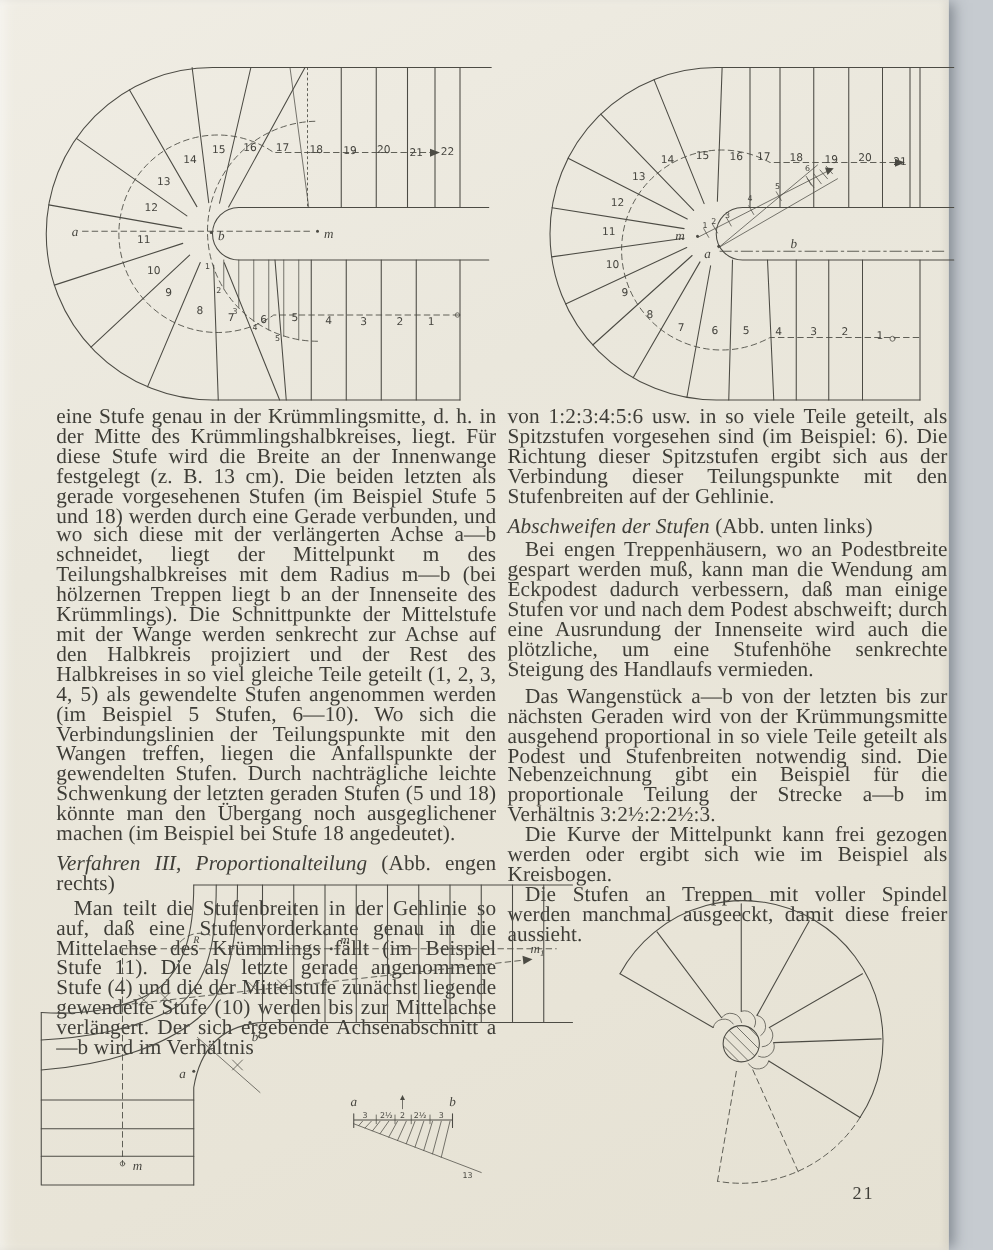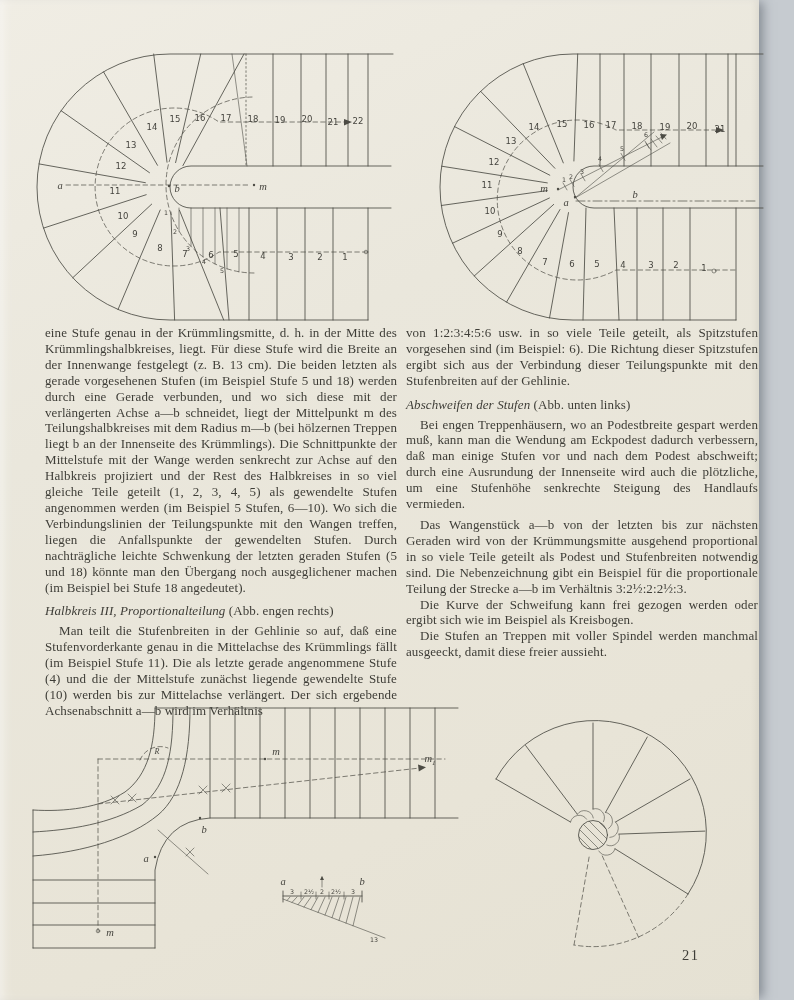--- a/index.html
+++ b/index.html
@@ -1,21 +1,21 @@
 <!DOCTYPE html>
 <html><head>
 <meta charset="utf-8">
 <style>
   html,body{margin:0;padding:0;}
   body{width:794px;height:1000px;background:#c6cbd0;position:relative;overflow:hidden;
        font-family:"Liberation Serif",serif;}
   #page{position:absolute;left:0;top:0;width:759px;height:1000px;
         background:linear-gradient(155deg,#f0ede4 0%,#eae7dc 35%,#e8e4d7 75%,#e5e1d3 100%);
         box-shadow:6px 0 10px -2px rgba(70,78,88,.5), inset -3px 0 6px rgba(0,0,0,.06), inset 6px 0 14px -6px rgba(255,255,255,.8);}
-  .col{position:absolute;width:352px;font-size:13px;line-height:15.9px;text-align:justify;
+  .col{position:absolute;width:352px;font-size:17px;line-height:15.9px;text-align:justify;
        color:#3e3d37;letter-spacing:.1px;}
   .col p{margin:0;}
   .col p.sp{margin-top:5px;}
   .ind{text-indent:14px;}
   .h{margin:8px 0 4px !important;}
   .h em{font-style:italic;}
   #colL{left:45px;top:325px;}
   #colR{left:406px;top:325px;}
   svg{position:absolute;overflow:visible;}
   .ln{fill:none;stroke:#4c4b44;stroke-width:.85;stroke-linecap:round;}
@@ -157,30 +157,30 @@
     <text class="tk" x="182" y="121">4</text>
     <text class="tk" x="204" y="111">5</text>
     <text class="tk" x="228" y="97">6</text>
     <text class="lab" x="126" y="152">m</text>
     <text class="lab" x="148" y="166">a</text>
     <text class="lab" x="217" y="158">b</text>
   </svg>
 
   <div class="col" id="colL">
     <p>eine Stufe genau in der Krümmlingsmitte, d. h. in der Mitte des Krümmlingshalbkreises, liegt. Für diese Stufe wird die Breite an der Innenwange festgelegt (z. B. 13 cm). Die beiden letzten als gerade vorgesehenen Stufen (im Beispiel Stufe 5 und 18) werden durch eine Gerade verbunden, und wo sich diese mit der verlängerten Achse a—b schneidet, liegt der Mittelpunkt m des Teilungshalbkreises mit dem Radius m—b (bei hölzernen Treppen liegt b an der Innenseite des Krümmlings). Die Schnittpunkte der Mittelstufe mit der Wange werden senkrecht zur Achse auf den Halbkreis projiziert und der Rest des Halbkreises in so viel gleiche Teile geteilt (1, 2, 3, 4, 5) als gewendelte Stufen angenommen werden (im Beispiel 5 Stufen, 6—10). Wo sich die Verbindungslinien der Teilungspunkte mit den Wangen treffen, liegen die Anfallspunkte der gewendelten Stufen. Durch nachträgliche leichte Schwenkung der letzten geraden Stufen (5 und 18) könnte man den Übergang noch ausgeglichener machen (im Beispiel bei Stufe 18 angedeutet).</p>
-    <p class="h"><em>Halbkreis III, Proportionalteilung</em><span> (Abb. engen rechts)</span></p>
+    <p class="h"><em>Verfahren III, Proportionalteilung</em><span> (Abb. engen rechts)</span></p>
     <p class="ind">Man teilt die Stufenbreiten in der Gehlinie so auf, daß eine Stufenvorderkante genau in die Mittelachse des Krümmlings fällt (im Beispiel Stufe 11). Die als letzte gerade angenommene Stufe (4) und die der Mittelstufe zunächst liegende gewendelte Stufe (10) werden bis zur Mittelachse verlängert. Der sich ergebende Achsenabschnitt a—b wird im Verhältnis</p>
   </div>
 
   <div class="col" id="colR">
     <p>von 1:2:3:4:5:6 usw. in so viele Teile geteilt, als Spitzstufen vorgesehen sind (im Beispiel: 6). Die Richtung dieser Spitzstufen ergibt sich aus der Verbindung dieser Teilungspunkte mit den Stufenbreiten auf der Gehlinie.</p>
     <p class="h" style="margin-top:12px"><em>Abschweifen der Stufen</em><span> (Abb. unten links)</span></p>
     <p class="ind">Bei engen Treppenhäusern, wo an Podestbreite gespart werden muß, kann man die Wendung am Eckpodest dadurch verbessern, daß man einige Stufen vor und nach dem Podest abschweift; durch eine Ausrundung der Innenseite wird auch die plötzliche, um eine Stufenhöhe senkrechte Steigung des Handlaufs vermieden.</p>
     <p class="ind sp">Das Wangenstück a—b von der letzten bis zur nächsten Geraden wird von der Krümmungsmitte ausgehend proportional in so viele Teile geteilt als Podest und Stufenbreiten notwendig sind. Die Nebenzeichnung gibt ein Beispiel für die proportionale Teilung der Strecke a—b im Verhältnis 3:2½:2:2½:3.</p>
-    <p class="ind">Die Kurve der Schweifung kann frei gezogen werden oder ergibt sich wie im Beispiel als Kreisbogen.</p>
+    <p class="ind">Die Kurve der Mittelpunkt kann frei gezogen werden oder ergibt sich wie im Beispiel als Kreisbogen.</p>
     <p class="ind">Die Stufen an Treppen mit voller Spindel werden manchmal ausgeeckt, damit diese freier aussieht.</p>
   </div>
 
   <svg style="left:30px;top:700px" width="430" height="262" viewBox="0 0 430 262">
 
     <path class="ln" d="M 125,8 L 428,8"></path>
     <path class="ln" d="M 428,118 L 180,118 Q 133,121 125,170 L 125,248"></path>
     <path class="ln" d="M 180,8 V 118 M 205,8 V 118 M 230,8 V 118 M 255,8 V 118 M 280,8 V 118
                         M 305,8 V 118 M 330,8 V 118 M 355,8 V 118 M 380,8 V 118 M 405,8 V 118"></path>
 

